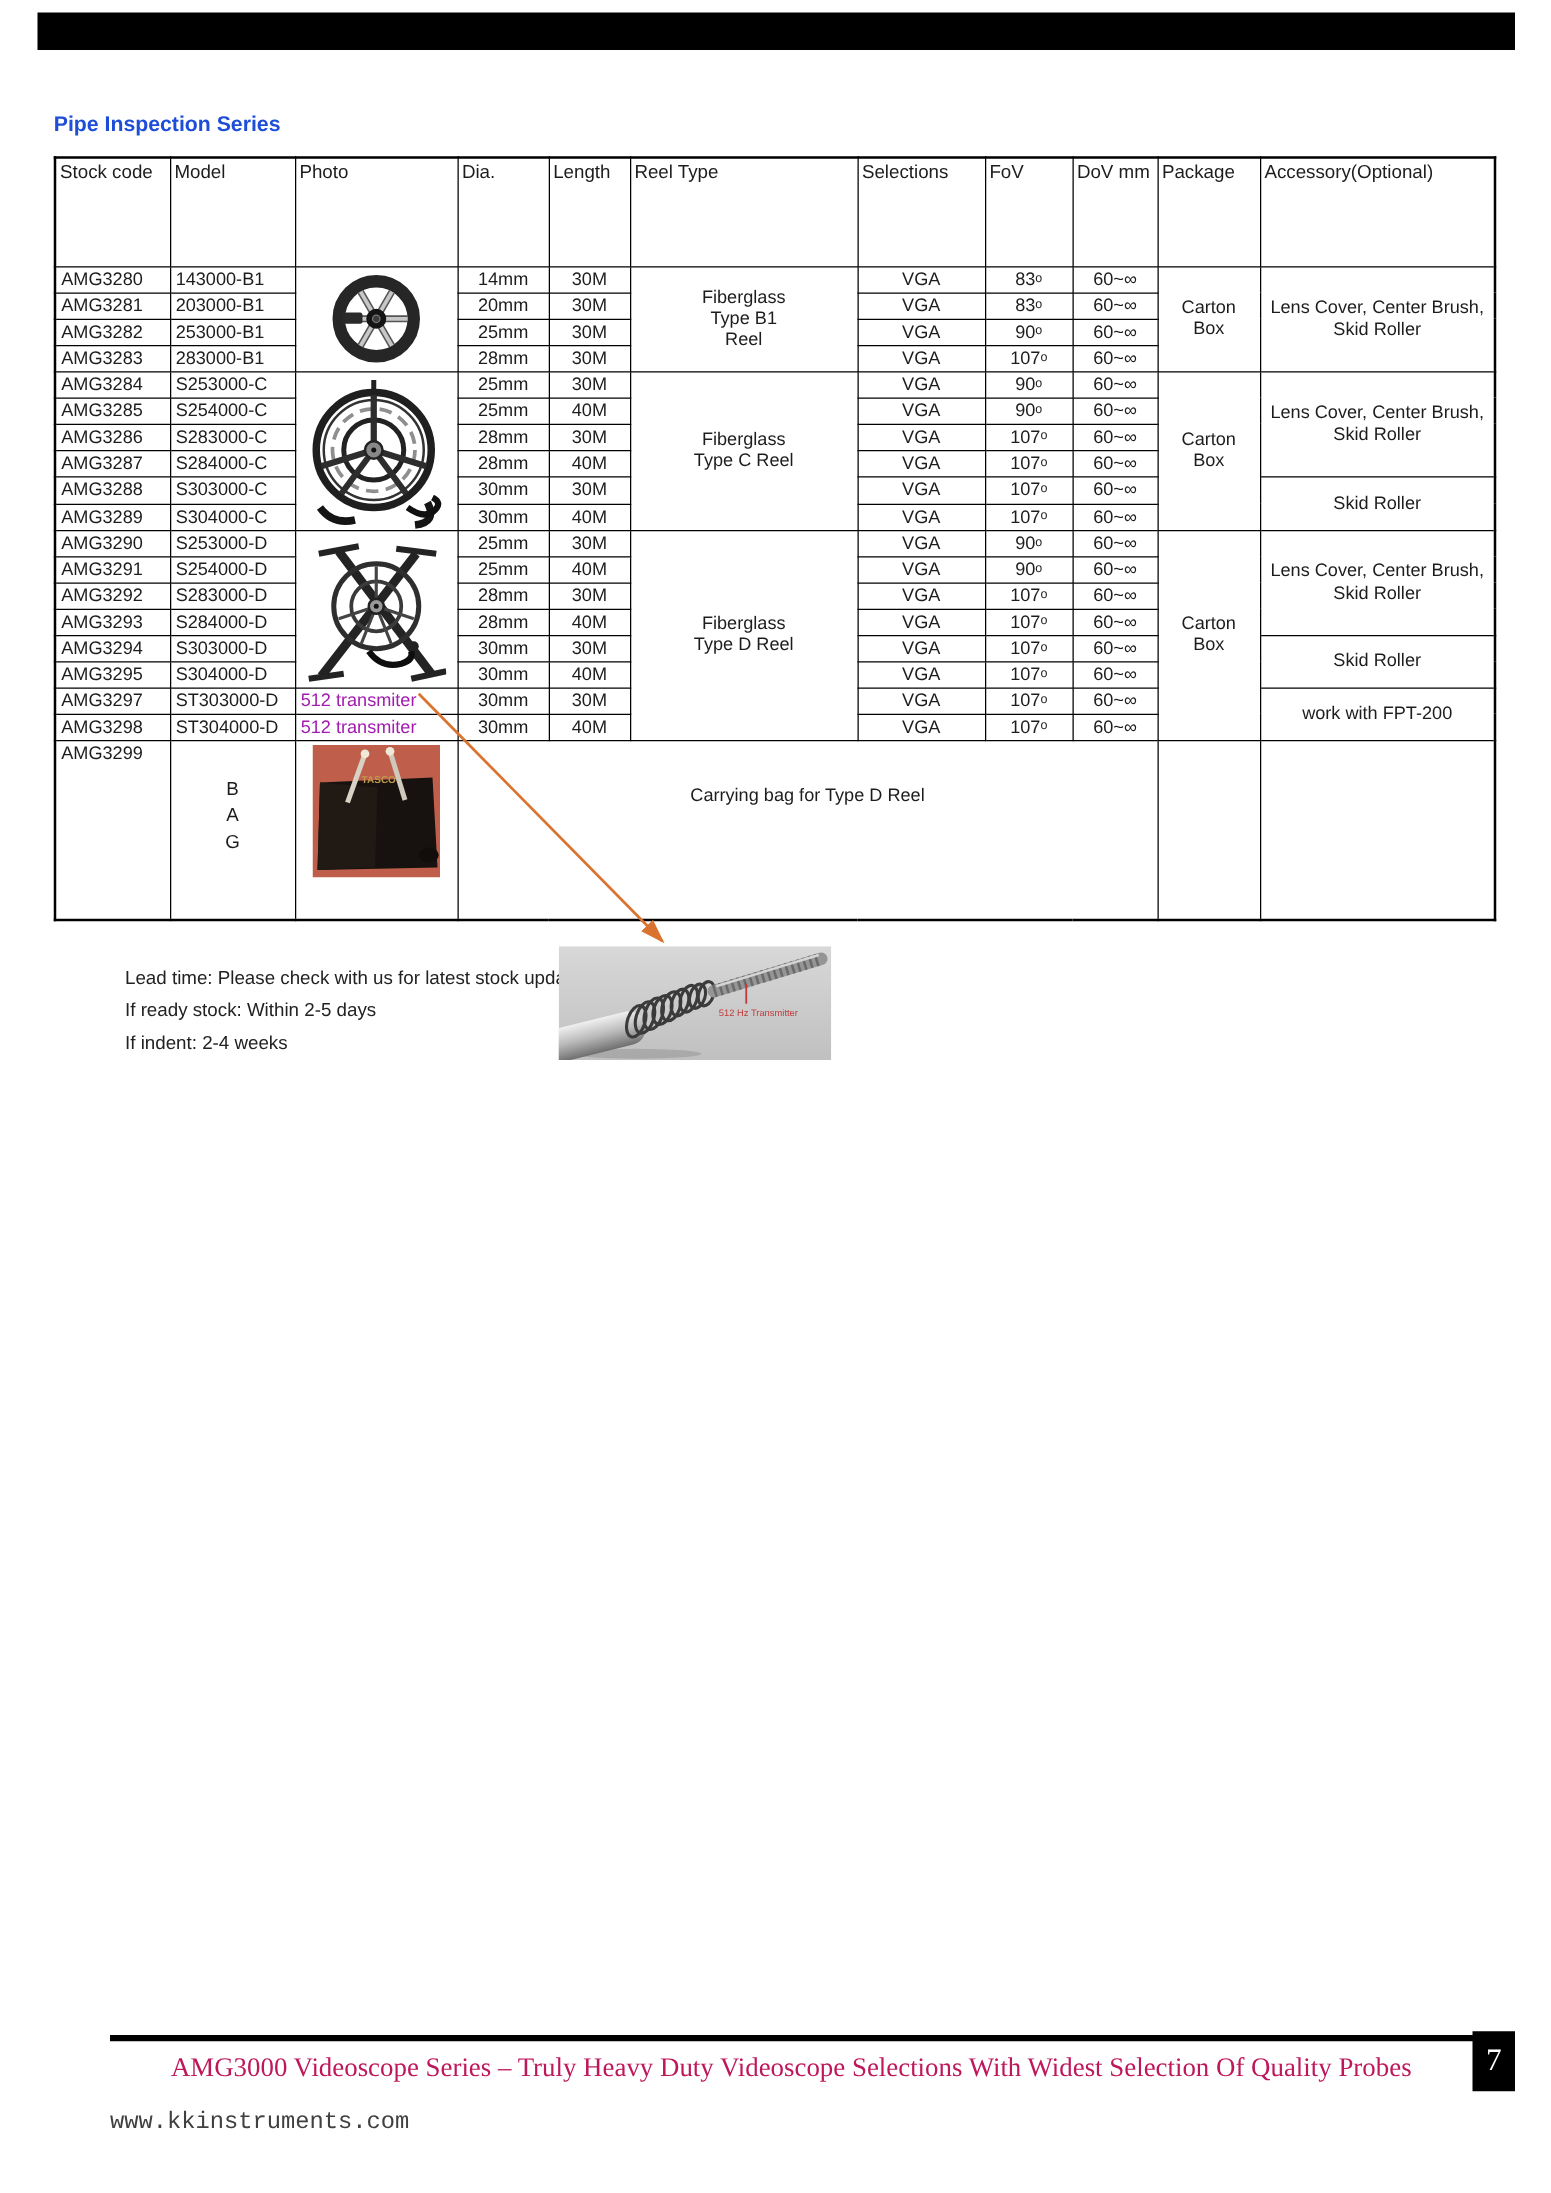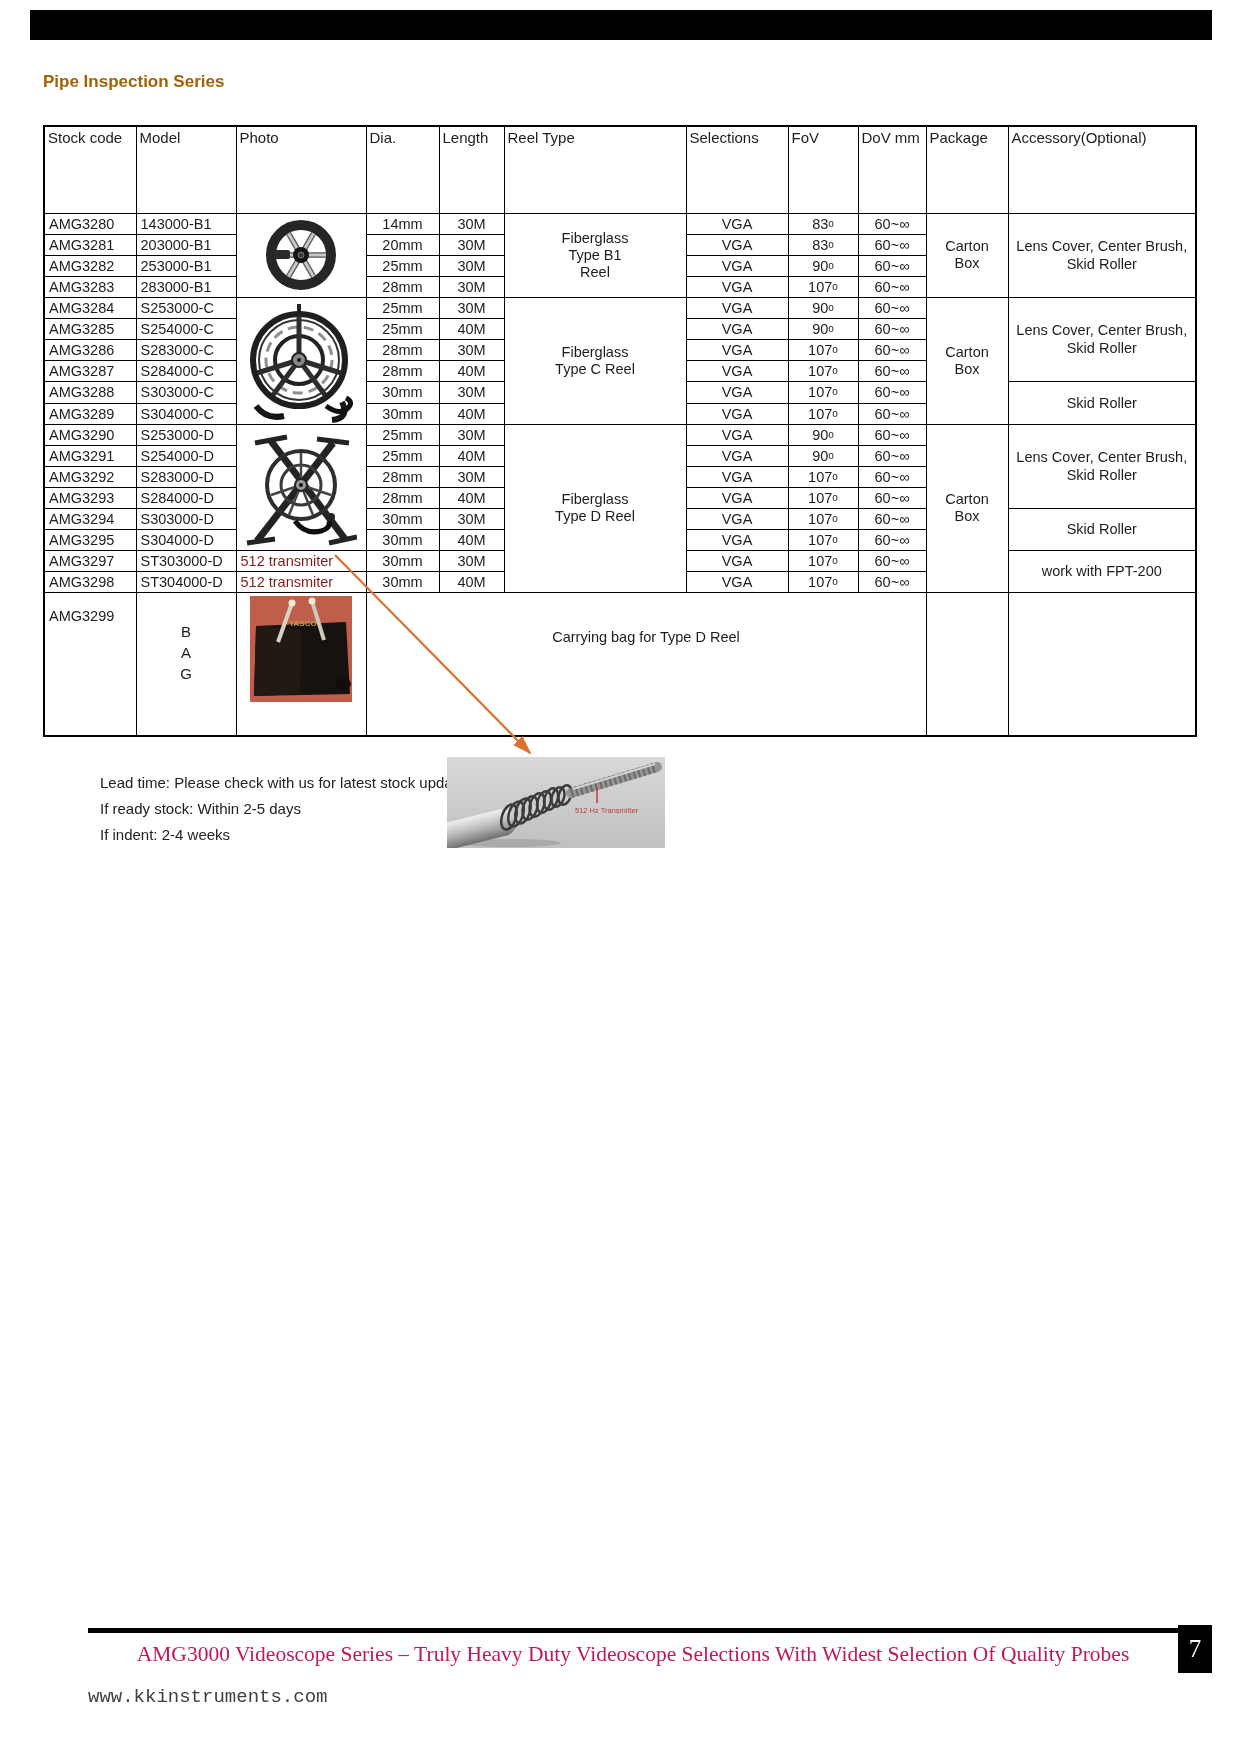--- a/index.html
+++ b/index.html
@@ -1,34 +1,34 @@
 <!DOCTYPE html>
 <html><head>
 <meta charset="utf-8">
 <style>
   html,body{margin:0;padding:0;background:#ffffff;}
   .page{position:relative;width:1241px;height:1754px;background:#ffffff;overflow:hidden;
         font-family:"Liberation Sans","DejaVu Sans",sans-serif;color:#1d1d1d;}
   .topbar{position:absolute;left:30px;top:10px;width:1182px;height:30px;background:#000000;}
-  .title{position:absolute;left:43px;top:72px;font-size:17px;font-weight:bold;color:#a16207;}
+  .title{position:absolute;left:43px;top:90px;font-size:17px;font-weight:bold;color:#1d4ed8;}
   table.grid{position:absolute;left:43px;top:125px;width:1152px;border-collapse:collapse;
              table-layout:fixed;border:2px solid #000;}
   .grid th,.grid td{border:1px solid #000;font-size:14.5px;padding:0 3px;overflow:hidden;
                     text-align:center;vertical-align:middle;color:#1d1d1d;}
   .grid th{font-size:15px;font-weight:normal;text-align:left;vertical-align:top;padding-top:2px;}
   tr.hdr{height:87px;}
   tr.r{height:21px;}
   tr.bagrow{height:144px;}
   td.l{text-align:left;padding-left:4px;}
-  td.note{color:#7f1d1d;text-align:left;padding-left:4px;white-space:nowrap;}
+  td.note{color:#a21caf;text-align:left;padding-left:4px;white-space:nowrap;}
   td.ph{padding:0;}
   td.reelc div{width:82px;margin:0 auto;line-height:17px;}
   td.pkgc div{width:48px;margin:0 auto;line-height:17px;}
   td.accc{line-height:18px;}
-  td.topl{vertical-align:top;text-align:left;padding-left:4px;padding-top:15px;}
+  td.topl{vertical-align:top;text-align:left;padding-left:4px;padding-top:2px;}
   td.bagm{vertical-align:top;}
   td.bagm div{width:14px;margin:28px auto 12px;word-break:break-all;font-size:15px;line-height:21px;text-align:center;}
   td.bagph{vertical-align:top;padding:0;}
   td.cap{vertical-align:top;padding-top:36px;}
   .deg{font-size:10px;vertical-align:2.5px;}
   svg.cellimg{display:block;margin:0 auto;}
   .arrowlayer{position:absolute;left:280px;top:540px;width:280px;height:232px;pointer-events:none;}
   .notes{position:absolute;left:100px;top:770px;font-size:15px;line-height:26px;color:#222;}
   .txphoto{position:absolute;left:447px;top:757px;width:218px;height:91px;}
   .footrule{position:absolute;left:88px;top:1628px;width:1117px;height:5px;background:#000;}

